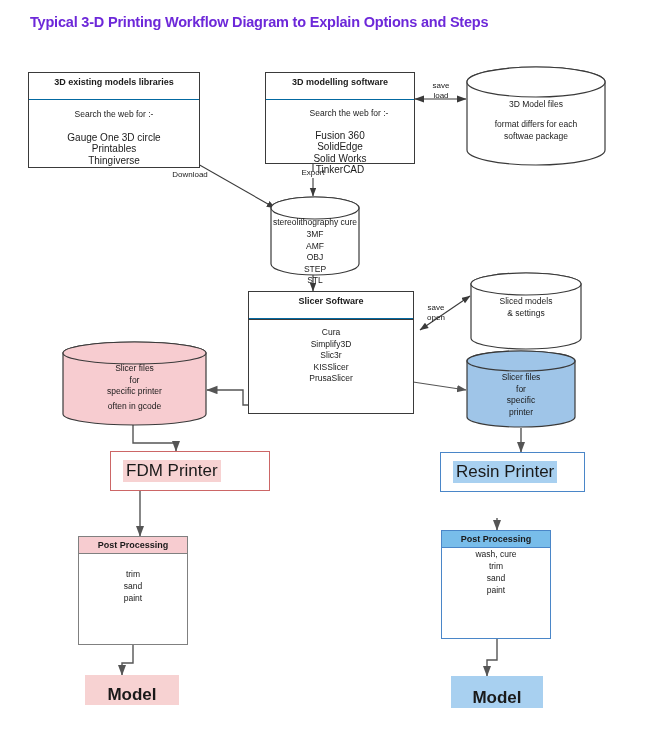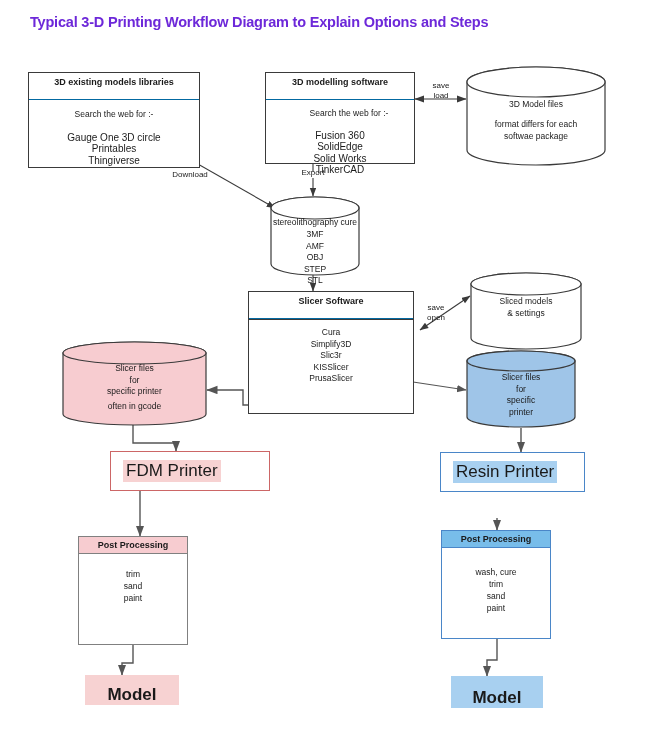--- a/index.html
+++ b/index.html
@@ -248,21 +248,21 @@
 
   <div class="post pink" style="left:78px;top:536px;width:110px;height:109px;">
     <div class="ph">Post Processing</div>
     <div class="pb">trim
 sand
 paint</div>
   </div>
 
   <div class="post blue" style="left:441px;top:530px;width:110px;height:109px;">
     <div class="ph">Post Processing</div>
-    <div class="pb" style="padding-top:18px;">wash, cure
+    <div class="pb" style="padding-top:0;">wash, cure
 trim
 sand
 paint</div>
   </div>
 
   <div class="model pink" style="left:85px;top:675px;width:94px;height:30px;">
     <span>Model</span>
   </div>
 
   <div class="model blue" style="left:451px;top:676px;width:92px;height:32px;">

